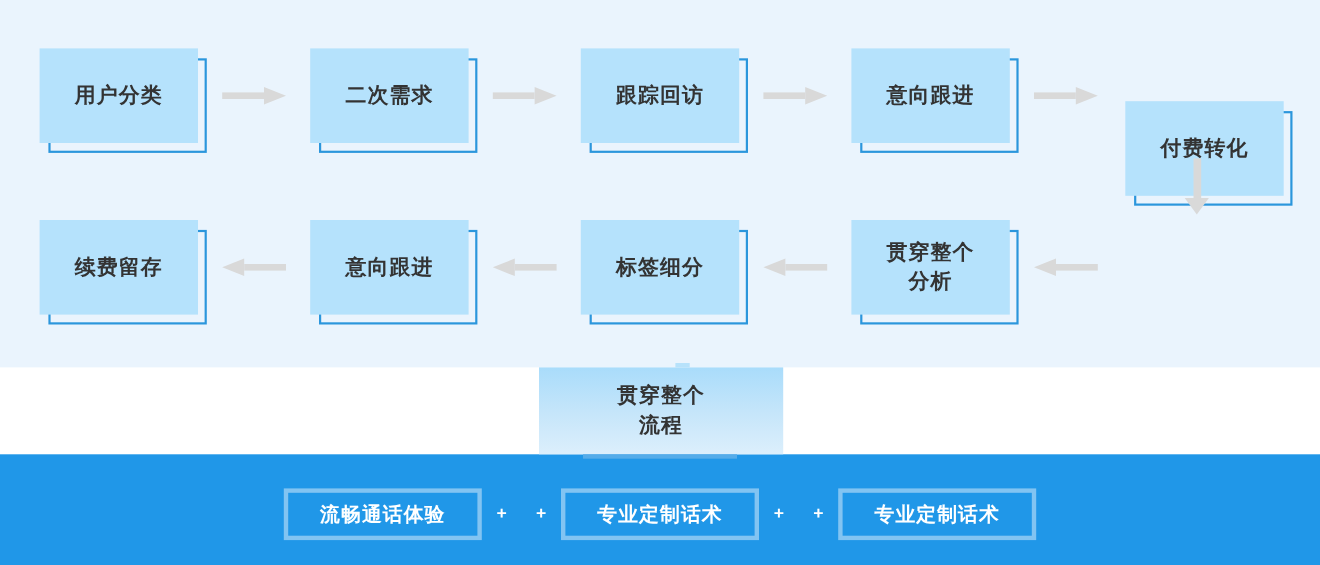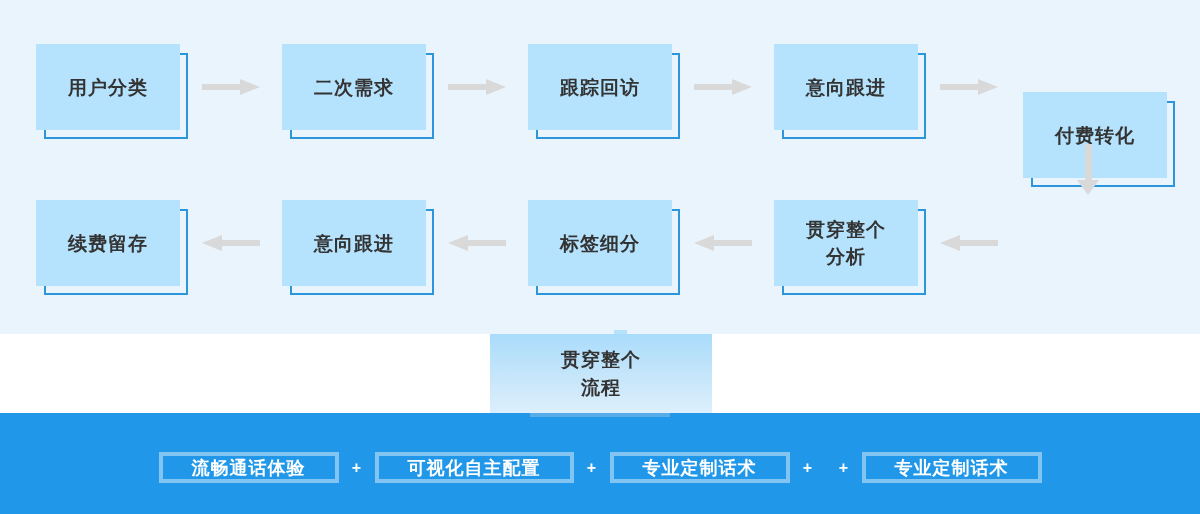--- a/index.html
+++ b/index.html
@@ -58,21 +58,21 @@
     border-top:15px solid #D9D9D9;
   }
   
   .banner {
     position:absolute; left:0; top:413px; width:1200px; height:101px;
     background:#2097E8;
     display:flex; align-items:center; justify-content:center;
   }
   .banner-inner { display:flex; align-items:center; margin-top:8px; }
   .banner-item {
-    height:31px; border:4px solid #82C4F2; padding:0 29px;
+    height:47px; border:4px solid #82C4F2; padding:0 29px;
     display:flex; align-items:center; 
   }
   .banner-item span {
     color:#ffffff; font-size:18px; font-weight:bold; letter-spacing:1px;
     white-space:nowrap;
   }
   .plus {
     color:#ffffff; font-size:16px; font-weight:bold;
     width:36px; text-align:center; flex:0 0 auto;
   }
@@ -195,23 +195,20 @@
     <div class="h-head-left"></div>
     <div class="h-shaft"></div>
   </div>
 
   <div class="banner">
     <div class="banner-inner">
       <div class="banner-item">
           <span>流畅通话体验</span>
         </div>
       <div class="plus">+</div>
-      <div class="banner-item">
-          <span>可视化自主配置</span>
-        </div>
       <div class="plus">+</div>
       <div class="banner-item">
           <span>专业定制话术</span>
         </div>
       <div class="plus">+</div>
       <div class="plus">+</div>
       <div class="banner-item">
           <span>专业定制话术</span>
         </div>
     </div>

